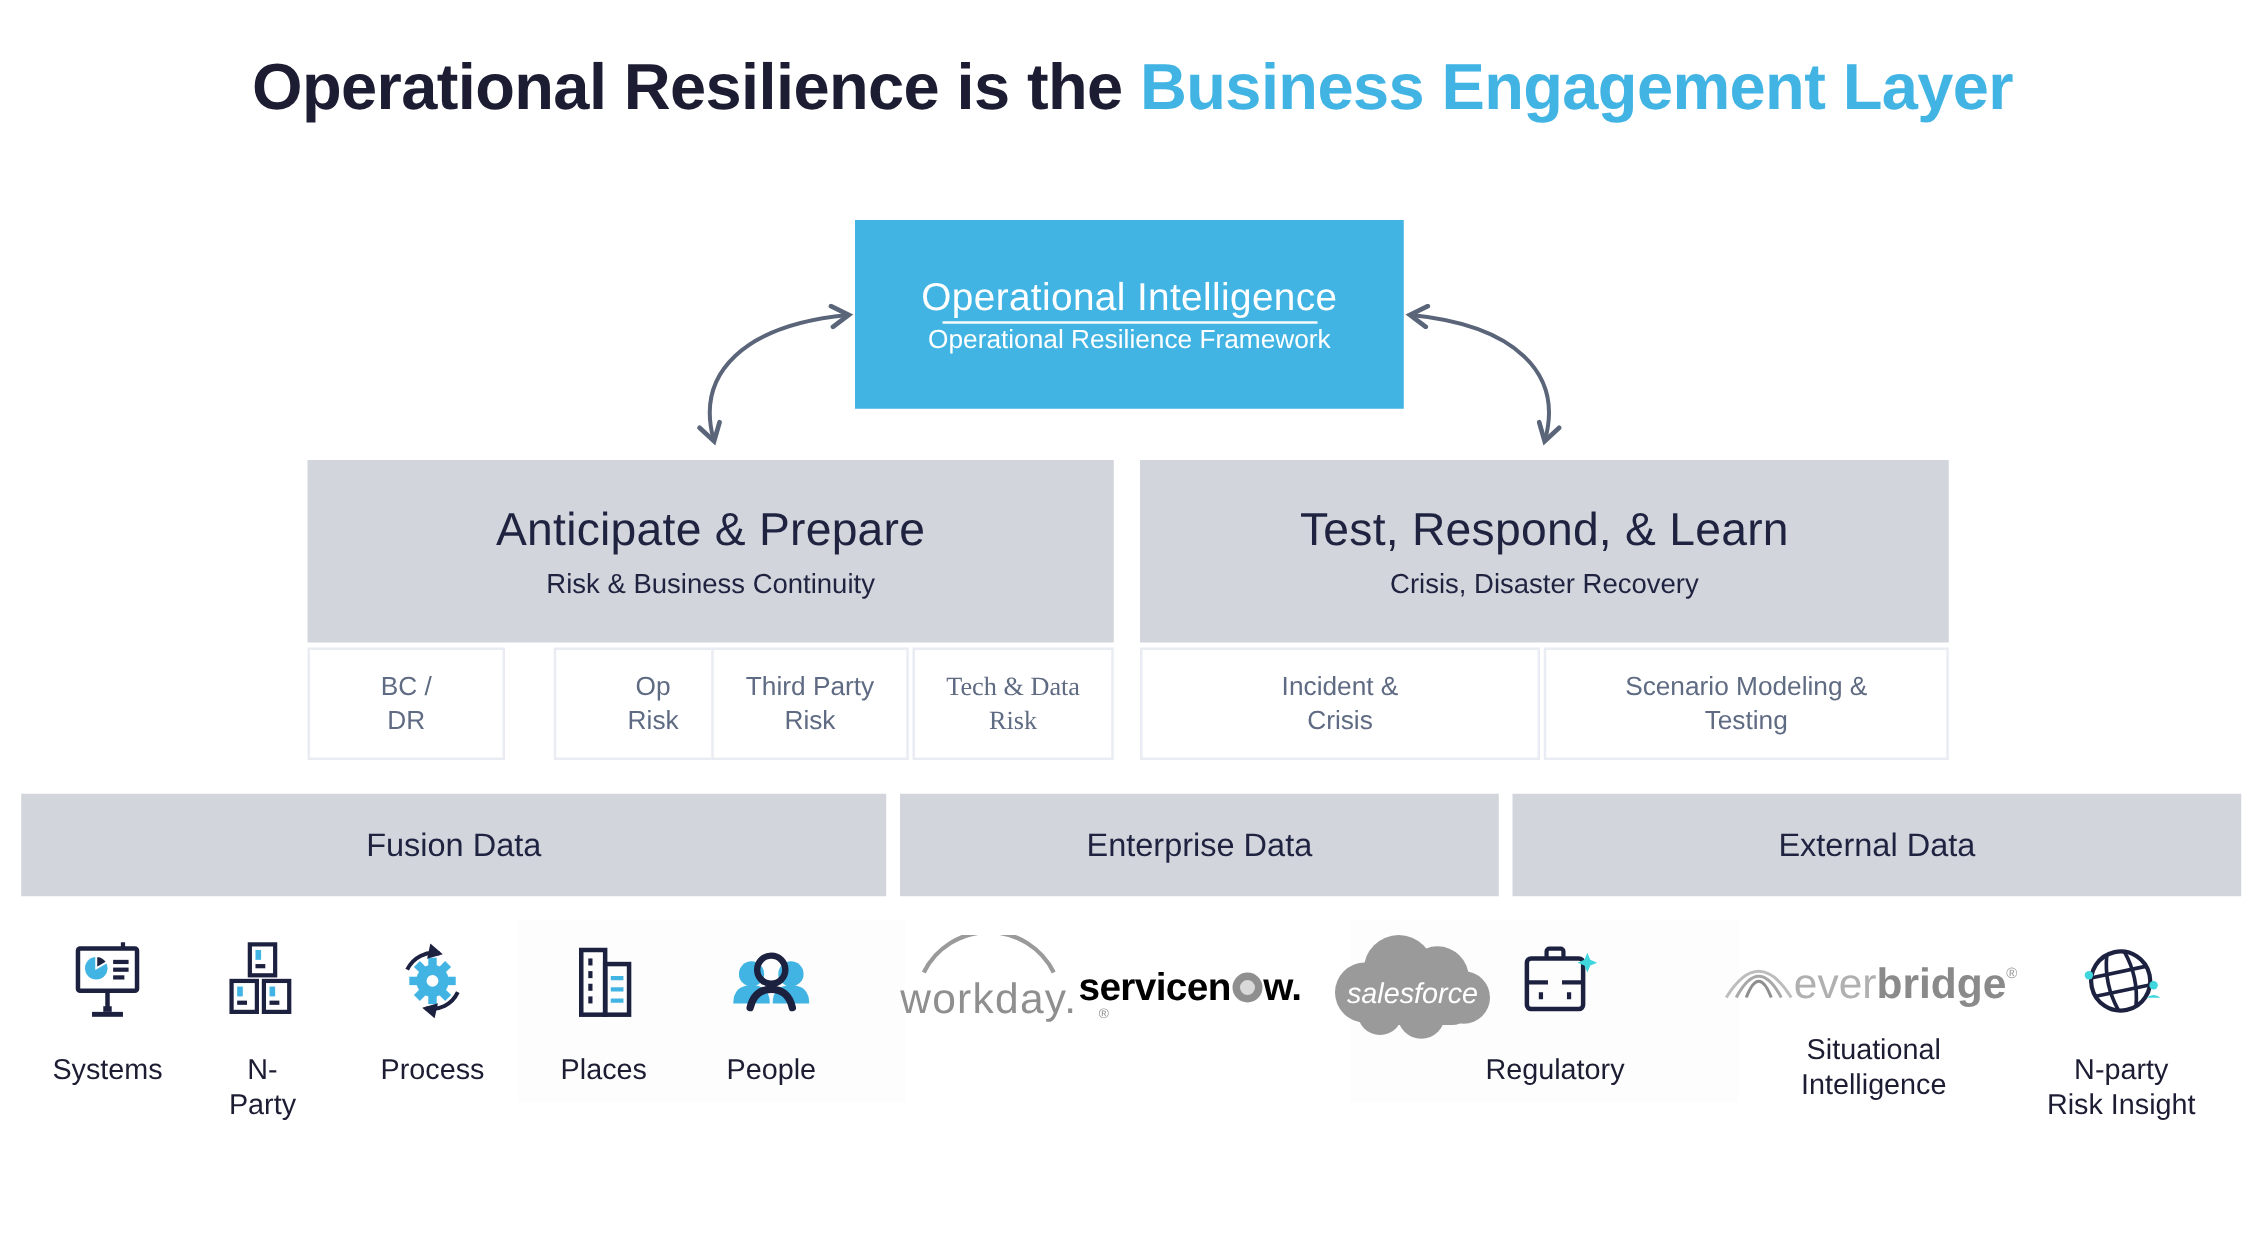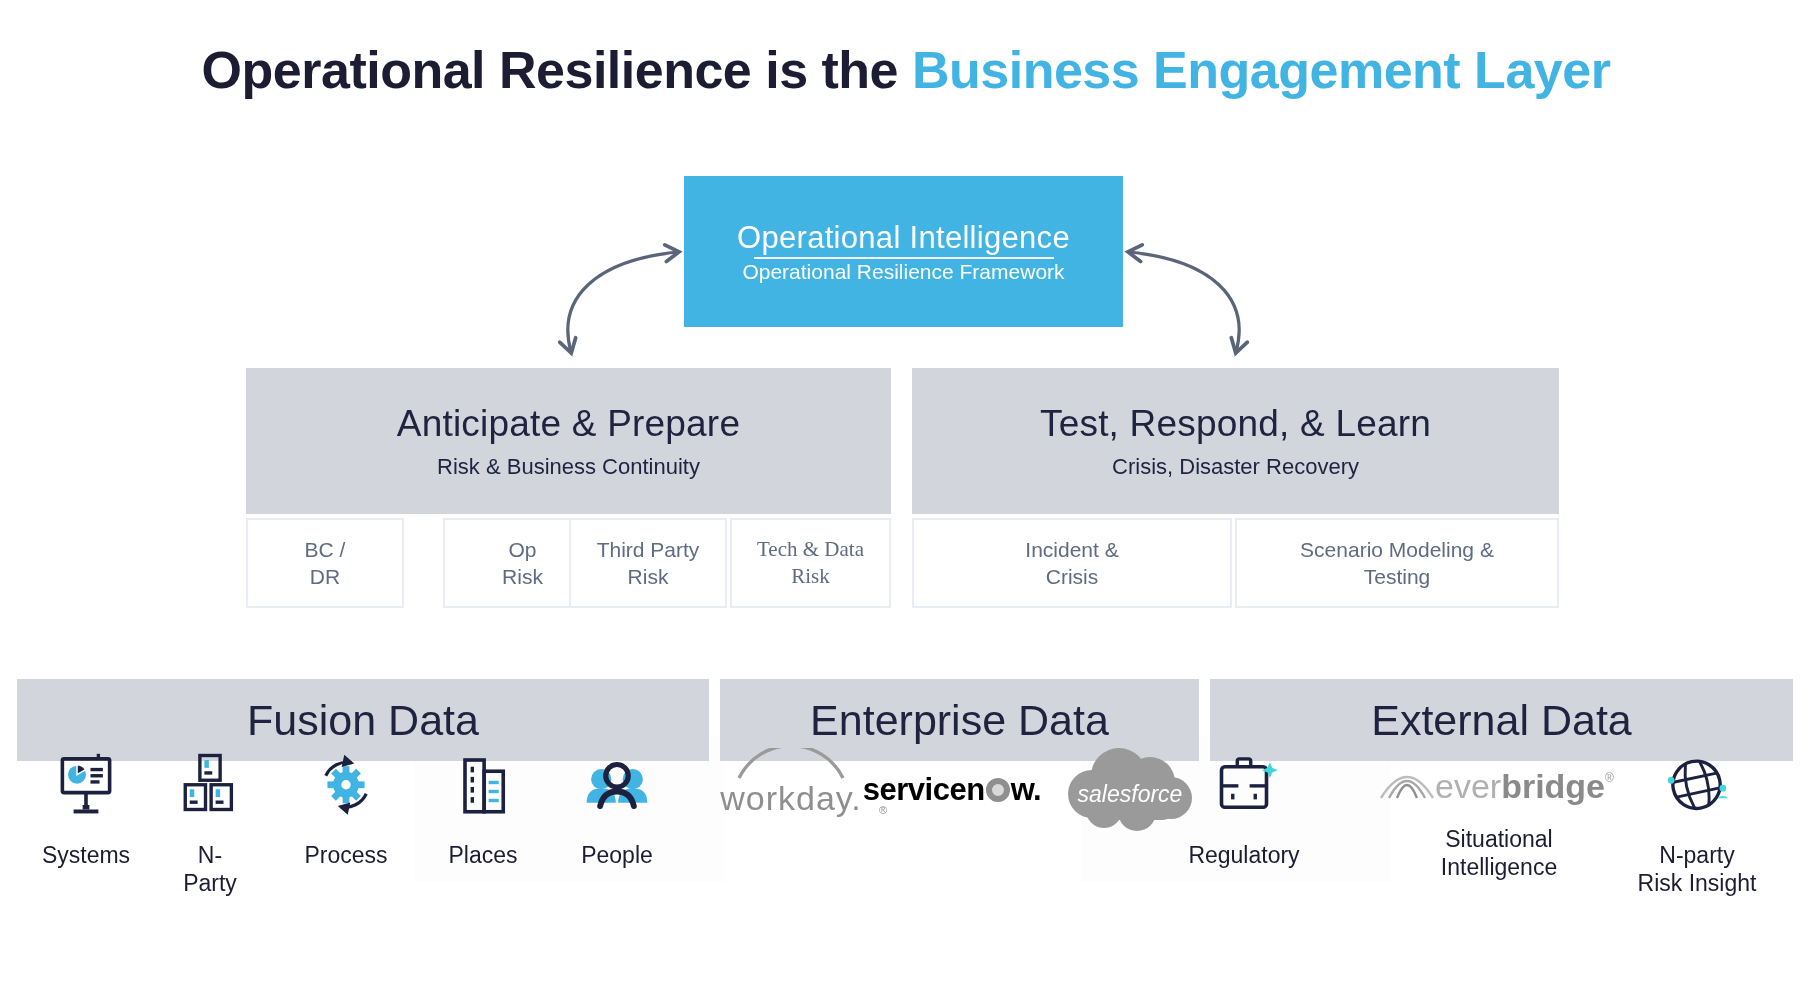--- a/index.html
+++ b/index.html
@@ -38,21 +38,21 @@
         box-sizing:border-box;display:flex;align-items:center;justify-content:center;
         text-align:center;font-size:21px;line-height:1.3;color:var(--slate,#5f6b83);
         white-space:pre-line;}
   .cl1{left:246px;width:158px;} .cl2{left:407px;width:159px;margin-left:36px;}
   .cl3{left:569px;width:158px;} .cl4{left:730px;width:161px;font-family:Liberation Serif, serif;}
   .cr1{left:912px;width:320px;} .cr2{left:1235px;width:324px;}
 
   
   .bandbar{position:absolute;top:635px;height:82px;background:var(--band,#d2d5dc);
            display:flex;align-items:center;justify-content:center;
-           font-size:43px;font-weight:400;color:var(--navy,#1f2340);margin-top:44px;}
+           font-size:26px;font-weight:400;color:var(--navy,#1f2340);}
   .band-fusion{left:17px;width:692px;}
   .band-enterprise{left:720px;width:479px;}
   .band-external{left:1210px;width:583px;}
 
   
   .item{position:absolute;top:748px;width:150px;display:flex;flex-direction:column;
         align-items:center;}
   .item .ic{width:72px;height:78px;}
   .ilabel{margin-top:16px;font-size:23px;line-height:1.2;text-align:center;
           color:var(--ink,#1c1c33);white-space:pre-line;}

